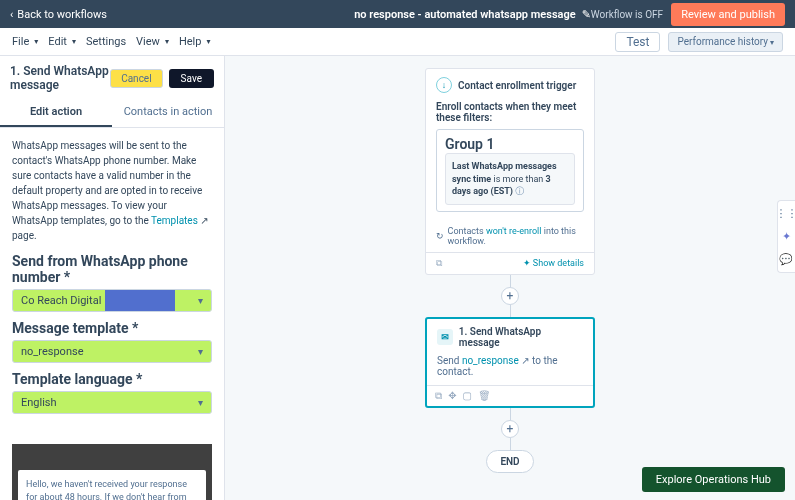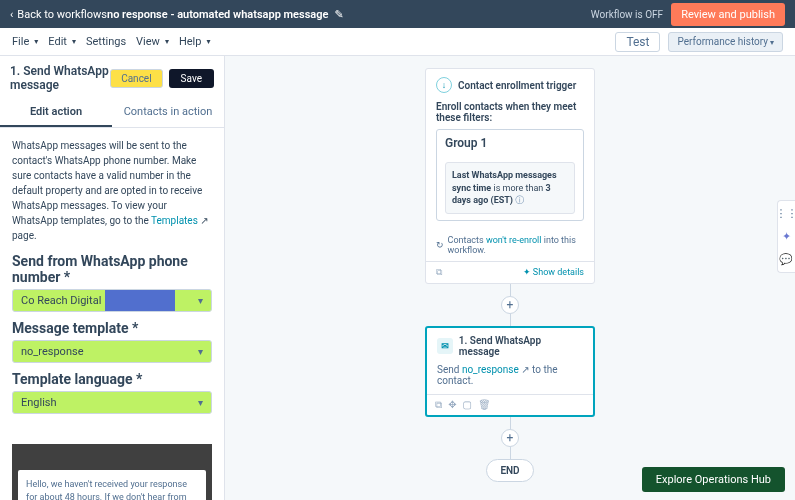--- a/index.html
+++ b/index.html
@@ -1,20 +1,20 @@
 <!DOCTYPE html>
 <html><head>
 <meta charset="utf-8">
 <style>
 * { box-sizing: border-box; margin: 0; padding: 0; font-family: -apple-system, BlinkMacSystemFont, "Segoe UI", Roboto, sans-serif; }
 body { width: 795px; height: 500px; overflow: hidden; background: #f5f8fa; position: relative; }
 
 .topbar { height: 28px; background: #33475b; color: #fff; display: flex; align-items: center; padding: 0 10px; font-size: 11px; }
 .back-link { display: flex; align-items: center; gap: 4px; cursor: pointer; }
-.topbar-center { flex: 1; text-align: center; display: flex; align-items: center; justify-content: flex-start; gap: 6px; }
+.topbar-center { flex: 1; text-align: center; display: flex; align-items: center; justify-content: flex-end; gap: 6px; }
 .topbar-title { font-weight: 600; }
 .topbar-right { display: flex; align-items: center; gap: 8px; }
 .status-text { font-size: 10px; color: #cbd6e2; }
 .btn-review { background: #ff7a59; color: #fff; border: none; padding: 5px 10px; border-radius: 3px; font-size: 11px; font-weight: 400; cursor: pointer; }
 
 .menubar { height: 28px; background: #fff; border-bottom: 1px solid #dfe3eb; display: flex; align-items: center; padding: 0 12px; font-size: 11px; }
 .menubar-left { display: flex; gap: 10px; }
 .menu-item { color: #33475b; cursor: pointer; display: flex; align-items: center; gap: 3px; }
 .menubar-right { margin-left: auto; display: flex; gap: 8px; }
 .btn-test { border: 1px solid #cbd6e2; background: #fff; padding: 2px 10px; border-radius: 3px; font-size: 12px; color: #516f90; cursor: pointer; }
@@ -45,21 +45,21 @@
 .preview-header { height: 26px; }
 .preview-msg { background: #fff; margin: 0 6px 6px; padding: 8px; font-size: 9px; color: #516f90; line-height: 1.4; border-radius: 2px; }
 
 .canvas { flex: 1; position: relative; background: #f5f8fa; overflow: auto; padding: 12px 0 20px; }
 .node { width: 170px; margin: 0 auto; background: #fff; border: 1px solid #dfe3eb; border-radius: 3px; }
 .trigger-node { position: relative; }
 .node-title-row { display: flex; align-items: center; gap: 6px; padding: 8px 10px; font-size: 10px; font-weight: 600; color: #33475b; }
 .round-icon { width: 16px; height: 16px; border: 1px solid #7fd1de; border-radius: 50%; display: flex; align-items: center; justify-content: center; font-size: 9px; color: #0091ae; }
 .node-body { padding: 0 10px 8px; font-size: 10px; color: #33475b; }
 .group-box { border: 1px solid #cbd6e2; border-radius: 3px; padding: 6px 8px; margin-top: 6px; }
-.group-title { font-weight: 600; font-size: 12px; margin-bottom: 12px; }
+.group-title { font-weight: 600; font-size: 14px; margin-bottom: 1px; }
 .filter-box { background: #f5f8fa; border: 1px solid #dfe3eb; border-radius: 3px; padding: 6px; font-size: 9px; line-height: 1.4; }
 .reenroll { padding: 6px 10px; font-size: 9px; color: #516f90; display: flex; align-items: center; gap: 4px; }
 .reenroll-link { color: #0091ae; }
 .node-footer { border-top: 1px solid #dfe3eb; padding: 5px 10px; display: flex; justify-content: space-between; align-items: center; font-size: 9px; }
 .show-details { color: #0091ae; cursor: pointer; }
 
 .connector { width: 1px; height: 12px; background: #cbd6e2; margin: 0 auto; }
 .plus-circle { width: 18px; height: 18px; border: 1px solid #cbd6e2; border-radius: 50%; background: #fff; margin: 0 auto; display: flex; align-items: center; justify-content: center; font-size: 12px; color: #516f90; cursor: pointer; }
 
 .action-node { border: 2px solid #00a4bd; }

